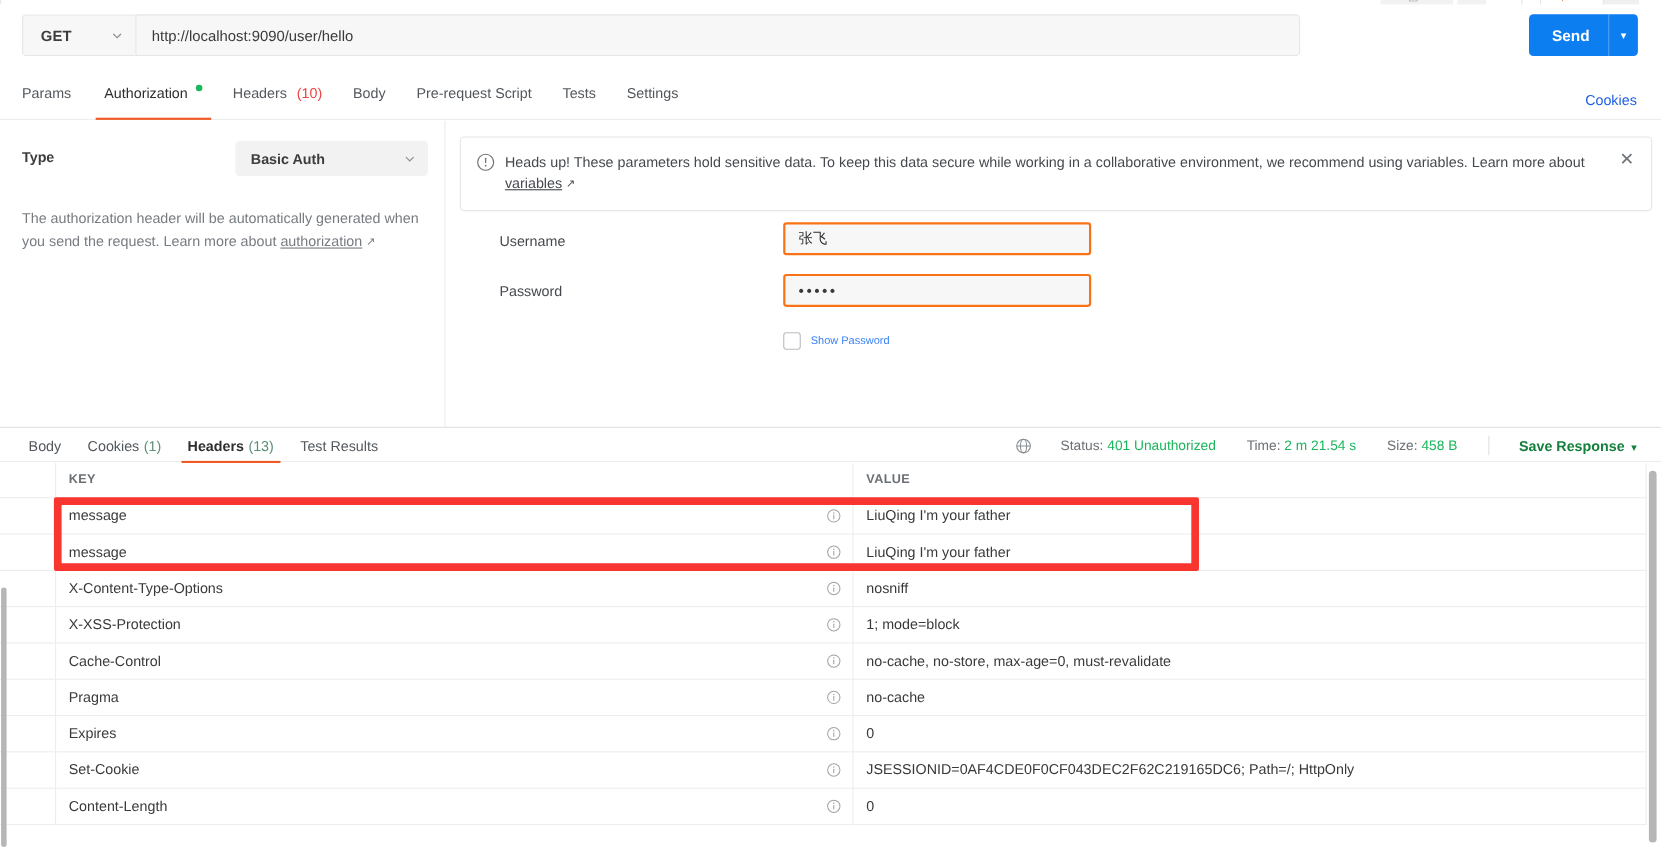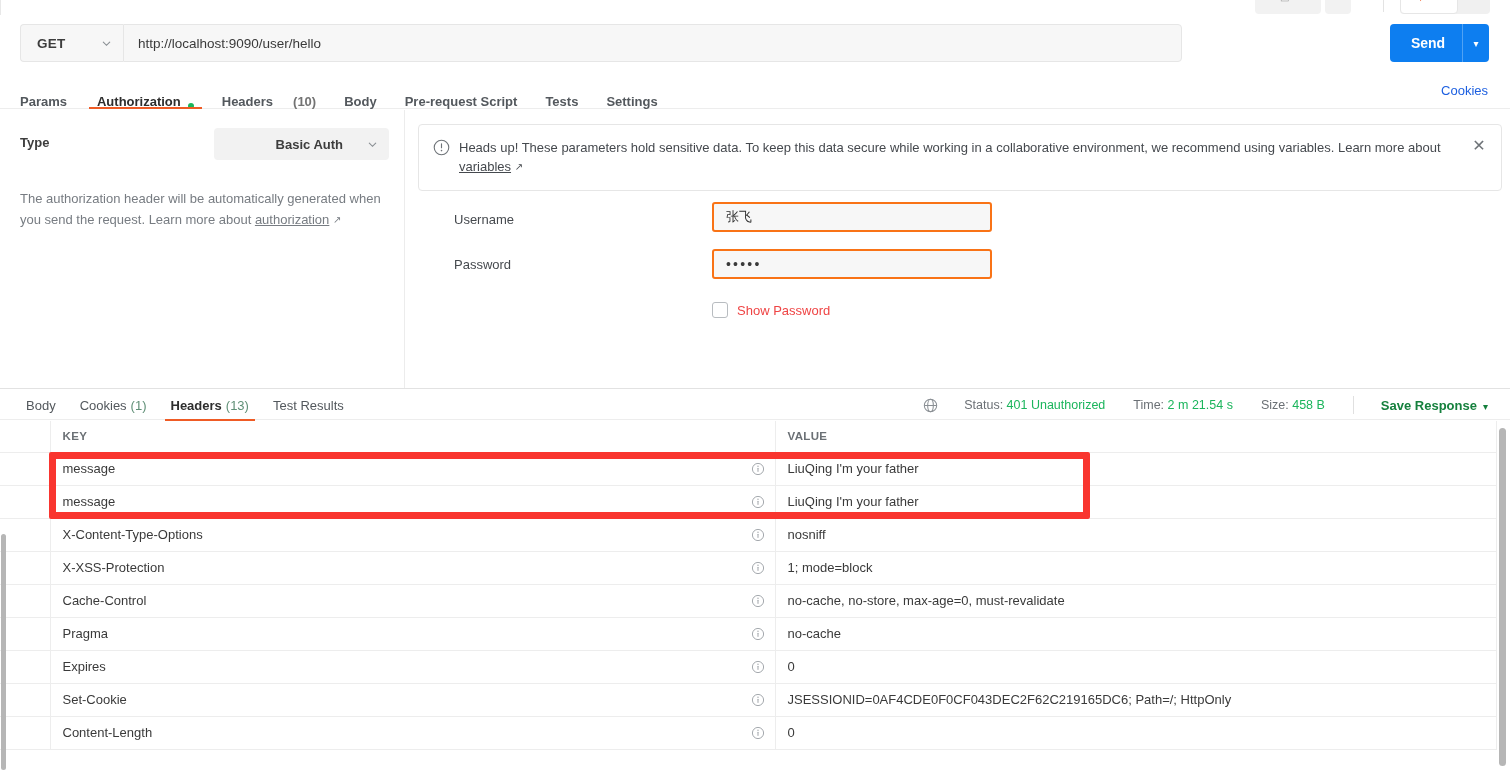--- a/index.html
+++ b/index.html
@@ -32,21 +32,21 @@
   .top-sliver .sv-glyph {
     position: absolute; font-size: 10px; color: #9a9a9a; top: -9px;
   }
   .top-sliver .sv-glyph.g1 { left: 1280px; }
   .top-sliver .sv-glyph.g2 { left: 1420px; color:#ef5b25; }
   .top-sliver .sv-glyph.g3 { left: 1466px; color:#b5b5b5; }
   .top-sliver-rule { position:absolute; left:0; top:18px; width:1510px; height:1px; background:#ececec; }
 
   
   .url-row {
-    position: absolute; left: 0; top: 15px; width: 1510px; height: 58px;
+    position: absolute; left: 0; top: 4px; width: 1510px; height: 58px;
     background: #fff;
   }
   .method-select {
     position: absolute; left: 20px; top: 9px; width: 103px; height: 38px;
     background: #f7f7f7; border: 1px solid #e6e6e6; border-right: none;
     border-radius: 4px 0 0 4px;
     display: flex; align-items: center; justify-content: space-between;
     padding: 0 11px 0 16px; cursor: pointer;
   }
   .method-select .m-label { font-size: 13.5px; font-weight: 700; color: #3d3d3d; letter-spacing:.2px;}
@@ -68,42 +68,42 @@
   .send-btn .s-divider { width:1px; height:38px; background: rgba(255,255,255,.28); }
   .send-btn .s-caret { width: 26px; text-align: center; color:#fff; font-size:10px; }
 
   
   .req-tabs {
     position: absolute; left: 0; top: 77px; width: 1510px; height: 32px;
     border-bottom: 1px solid #ededed; background:#fff;
   }
   .req-tabs .tabs-inner { display: flex; align-items: flex-end; height: 32px; padding-left: 20px; gap: 0; }
   .req-tab {
-    position: relative; height: 32px; display: flex; align-items: flex-end;
-    padding: 0 14px; font-size: 13px; color: #53585d; cursor: pointer; white-space: nowrap; font-weight: bold;
+    position: relative; height: 32px; display: flex; align-items: flex-start;
+    padding: 0 14px; font-size: 13px; color: #53585d; cursor: pointer; white-space: nowrap;
   }
   .req-tab:first-child { padding-left: 0; padding-right: 16px; }
   .req-tab.active { color: #2e2e2e; }
   .req-tab.active::after {
     content:''; position:absolute; left: 6px; right: 6px; bottom: 0; height: 2px; background:#ef5b25;
   }
   .req-tab .dot { width: 6px; height: 6px; border-radius: 50%; background:#1bb55c; margin-left: 7px; }
-  .req-tab .cnt { color:#737373; margin-left: 20px; }
+  .req-tab .cnt { color:#ef4444; margin-left: 9px; }
   .cookies-link {
     position: absolute; right: 22px; top: 6px; font-size: 13px; color: #1c5fe0; cursor: pointer;
   }
 
   
   .auth-pane { position: absolute; left: 0; top: 110px; width: 1368px; height: 278px; background:#fff; }
   .auth-left { position: absolute; left: 0; top: 0; width: 405px; height: 278px; border-right: 1px solid #ececec; }
   .auth-type-label { position: absolute; left: 20px; top: 25px; font-size: 13px; font-weight: 700; color:#3d3d3d; }
   .auth-type-select {
     position: absolute; left: 214px; top: 18px; width: 175px; height: 32px;
     background: #f2f2f2; border-radius: 4px; display:flex; align-items:center;
-    justify-content: flex-end; padding: 0 11px 0 14px; cursor:pointer;gap:24px;
+    justify-content: space-between; padding: 0 11px 0 14px; cursor:pointer;gap:24px;
   }
   .auth-type-select .at-label { font-size: 13px; font-weight: 700; color:#3d3d3d; }
   .auth-desc {
     position: absolute; left: 20px; top: 78px; width: 366px; font-size: 13px;
     line-height: 21px; color: #777c82;
   }
   .auth-desc a { color: #777c82; text-decoration: underline; cursor: pointer; }
   .ext-arrow { font-size: 10px; display:inline-block; transform: translateY(-1px); }
 
   .auth-right { position: absolute; left: 406px; top: 0; right: 0; height: 278px; }
@@ -119,21 +119,21 @@
   .notice .n-close { flex: 0 0 20px; text-align:center; color:#6e7378; font-size: 16px; cursor:pointer; line-height: 16px;}
   .field-label { position: absolute; font-size: 13px; color: #45494e; margin-left: 36px; }
   .field-input {
     position: absolute; width: 280px; height: 30px; background:#f7f7f7;
     border: 2px solid #f97316; border-radius: 3px; display:flex; align-items:center;
     padding: 0 12px; font-size: 13px; color:#2e2e2e; cursor: text;
   }
   .dots { letter-spacing: 2.2px; font-size: 14px; color:#3a3a3a; }
   .checkbox-row { position:absolute; left: 712px; top: 300px; display:flex; align-items:center; gap: 9px; cursor:pointer;}
   .checkbox-box { width: 16px; height: 16px; border: 1.5px solid #b8bcc0; border-radius: 3px; background:#fff; }
-  .checkbox-label { font-size: 13px; color:#ef4444; }
+  .checkbox-label { font-size: 10px; color:#3b82f6; }
 
   
   .resp-bar {
     position: absolute; left: 0; top: 388px; width: 1510px; height: 32px;
     border-top: 1px solid #e2e2e2; border-bottom: 1px solid #ededed; background:#fff;
   }
   .resp-tabs { display:flex; align-items: flex-end; height: 32px; padding-left: 14px; }
   .resp-tab {
     position: relative; height: 32px; display:flex; align-items:center;
     padding: 0 12px; font-size: 13px; color:#53585d; cursor:pointer; white-space: nowrap;

